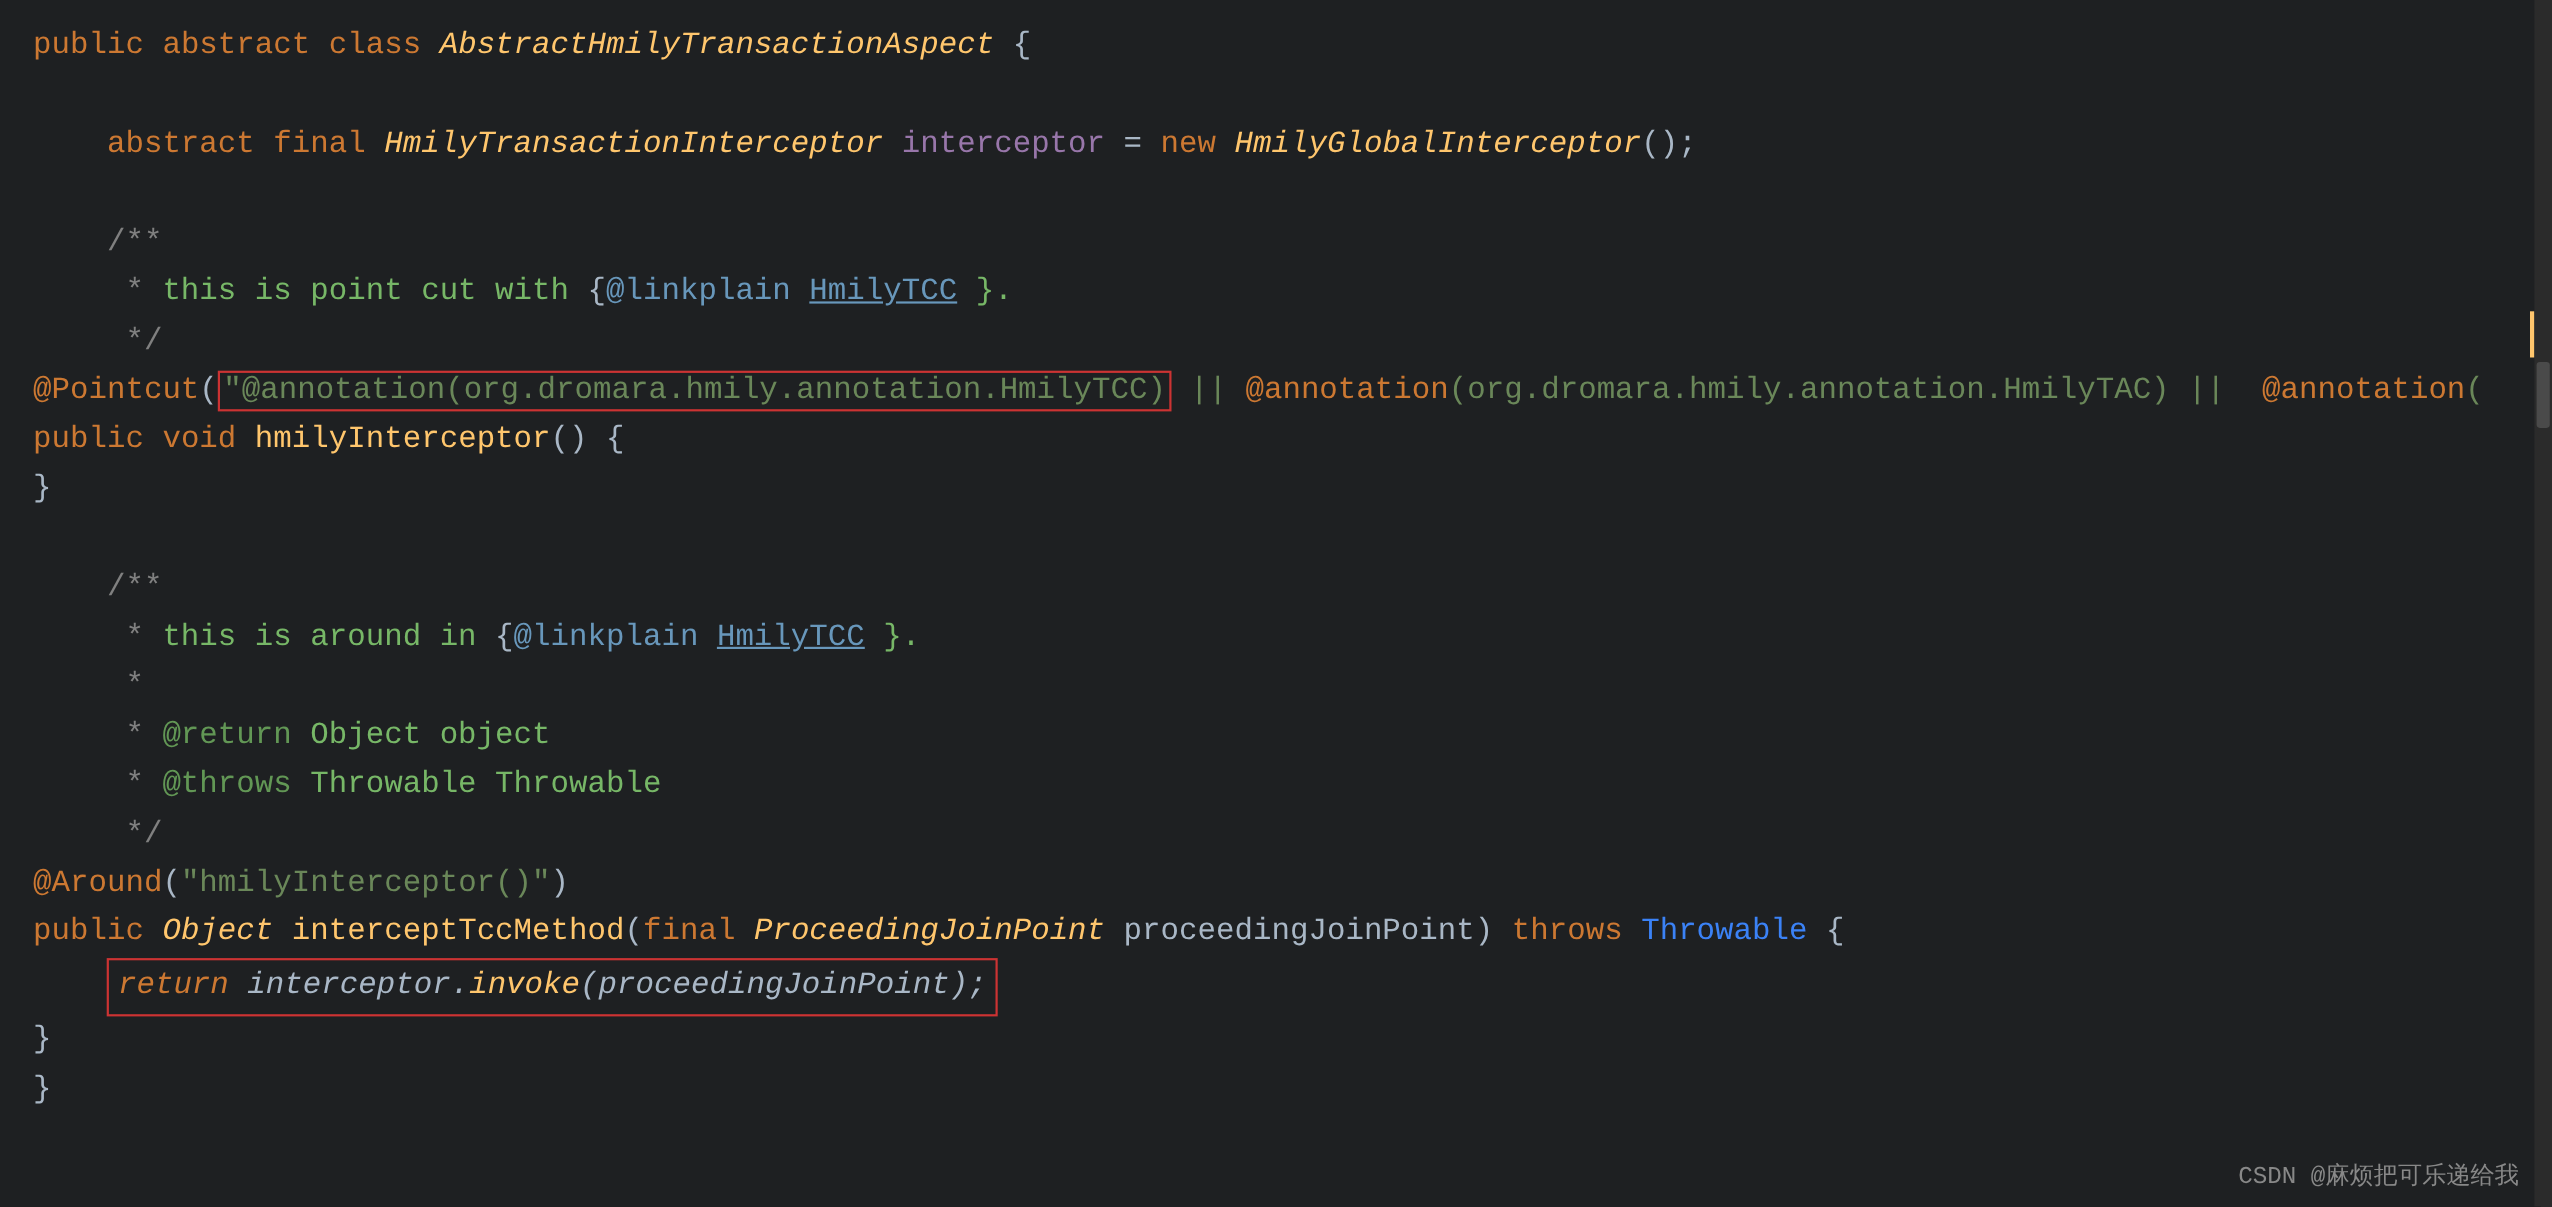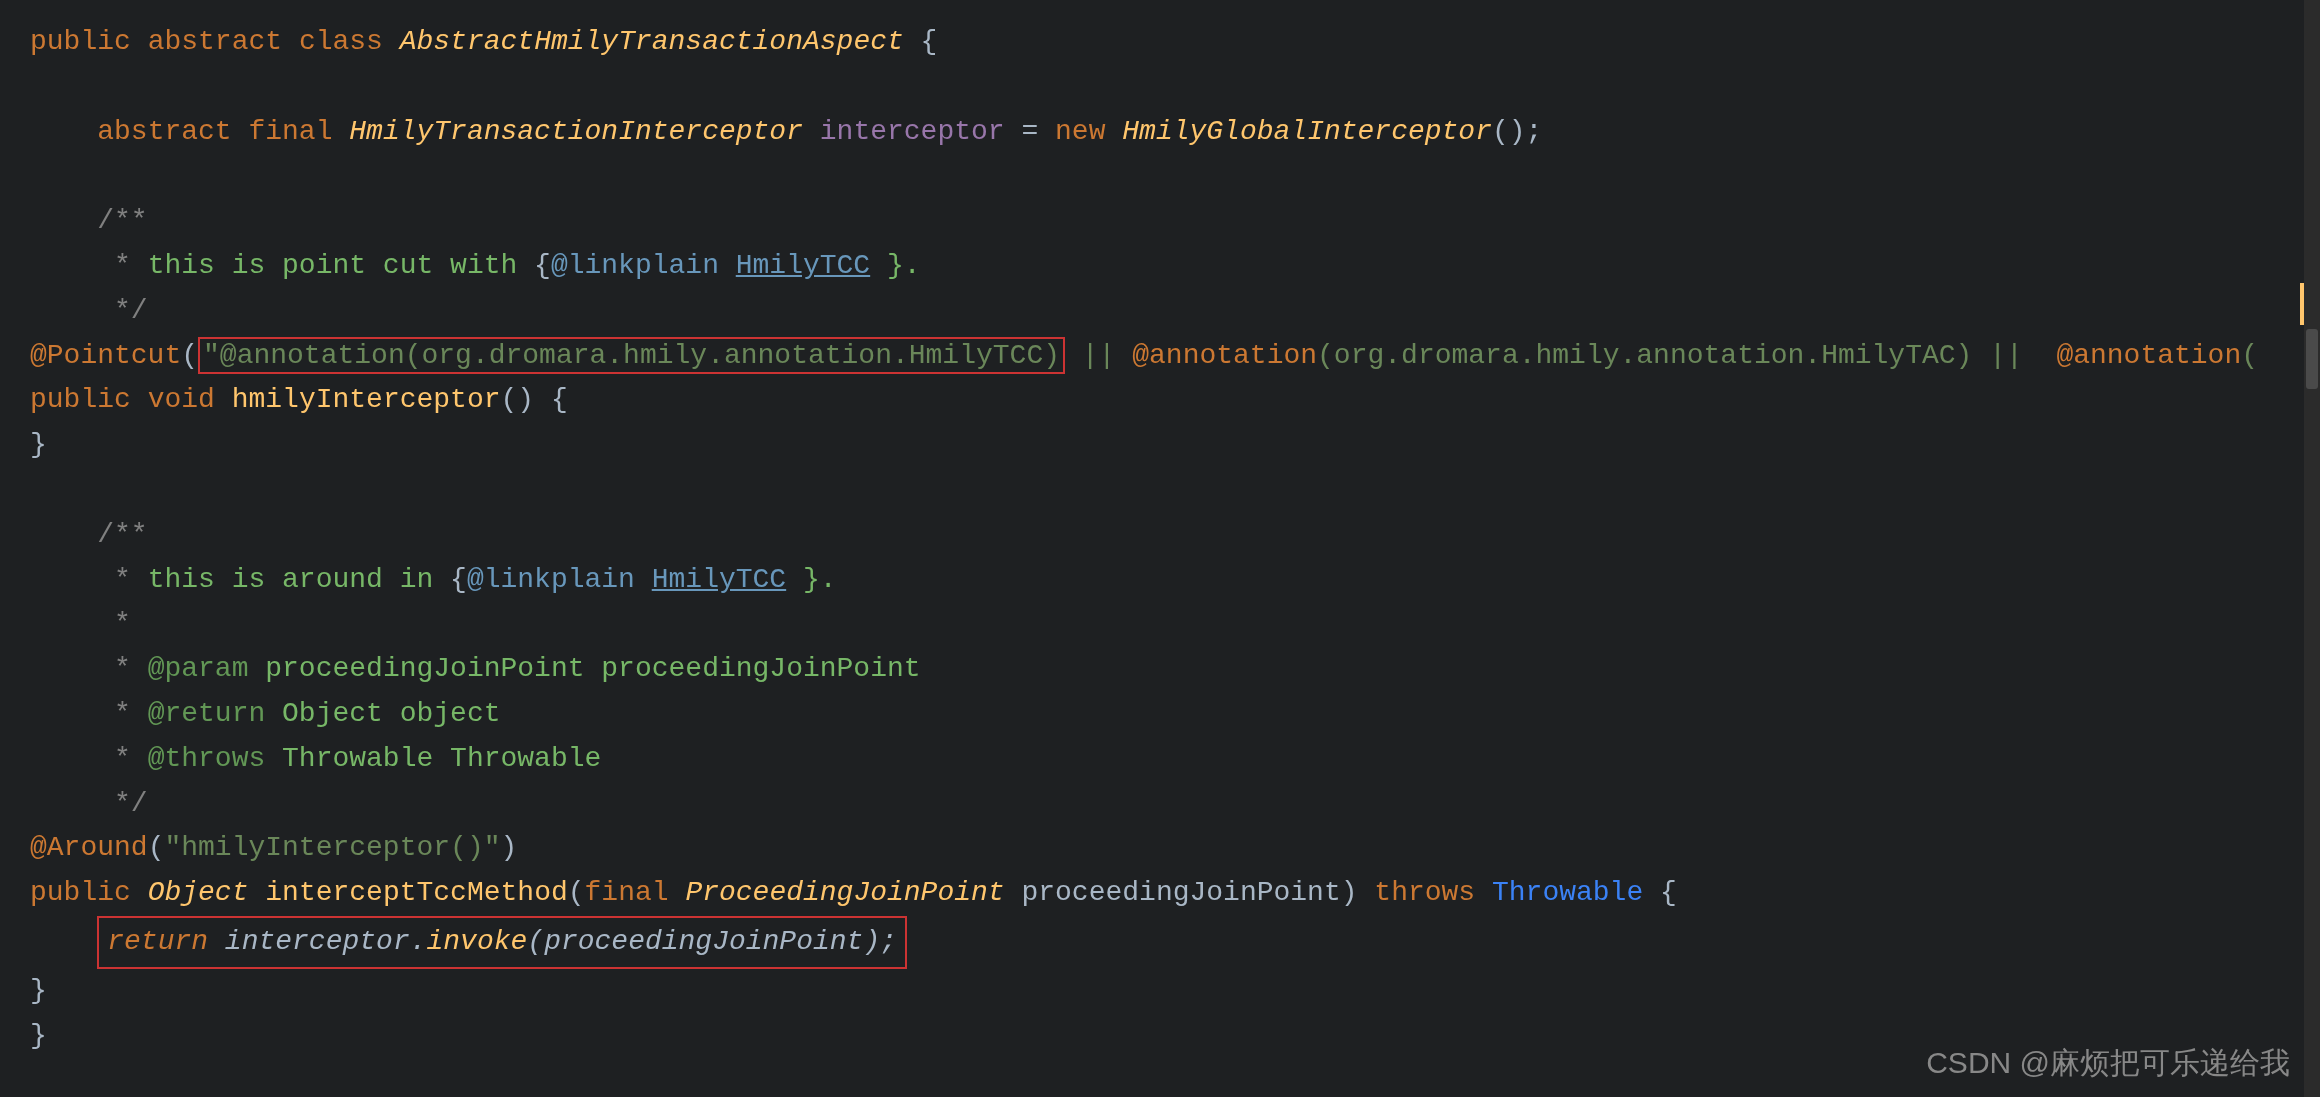--- a/index.html
+++ b/index.html
@@ -90,22 +90,22 @@
       height: 42px;
       background-color: #ffc66d;
     }
 
     
     .watermark {
       position: absolute;
       bottom: 10px;
       right: 30px;
       color: #888888;
-      font-family: Liberation Sans, sans-serif;
-      font-size: 30px;
+      font-family: Liberation Mono, monospace;
+      font-size: 22px;
       margin-top: 44px;
     }
   </style>
 </head>
 <body>
 
 <div class="code-container">
 
 
   <div class="code-line">
@@ -157,23 +157,20 @@
   </div>
 
   <div class="code-line">
     <span class="code-content">     <span class="c-comment">* </span><span class="c-javadoc-text">this is around in </span><span class="c-default">{</span><span class="c-link">@linkplain</span> <span class="c-link-class">HmilyTCC</span><span class="c-javadoc-text"> }.</span></span>
   </div>
 
   <div class="code-line">
     <span class="code-content">     <span class="c-comment">*</span></span>
   </div>
 
-  <div class="code-line">
-    <span class="code-content">     <span class="c-comment">* </span><span class="c-tag">@param</span><span class="c-javadoc-text"> proceedingJoinPoint proceedingJoinPoint</span></span>
-  </div>
 
   <div class="code-line">
     <span class="code-content">     <span class="c-comment">* </span><span class="c-tag">@return</span><span class="c-javadoc-text"> Object object</span></span>
   </div>
 
   <div class="code-line">
     <span class="code-content">     <span class="c-comment">* </span><span class="c-tag">@throws</span><span class="c-javadoc-text"> Throwable Throwable</span></span>
   </div>
 
   <div class="code-line">

